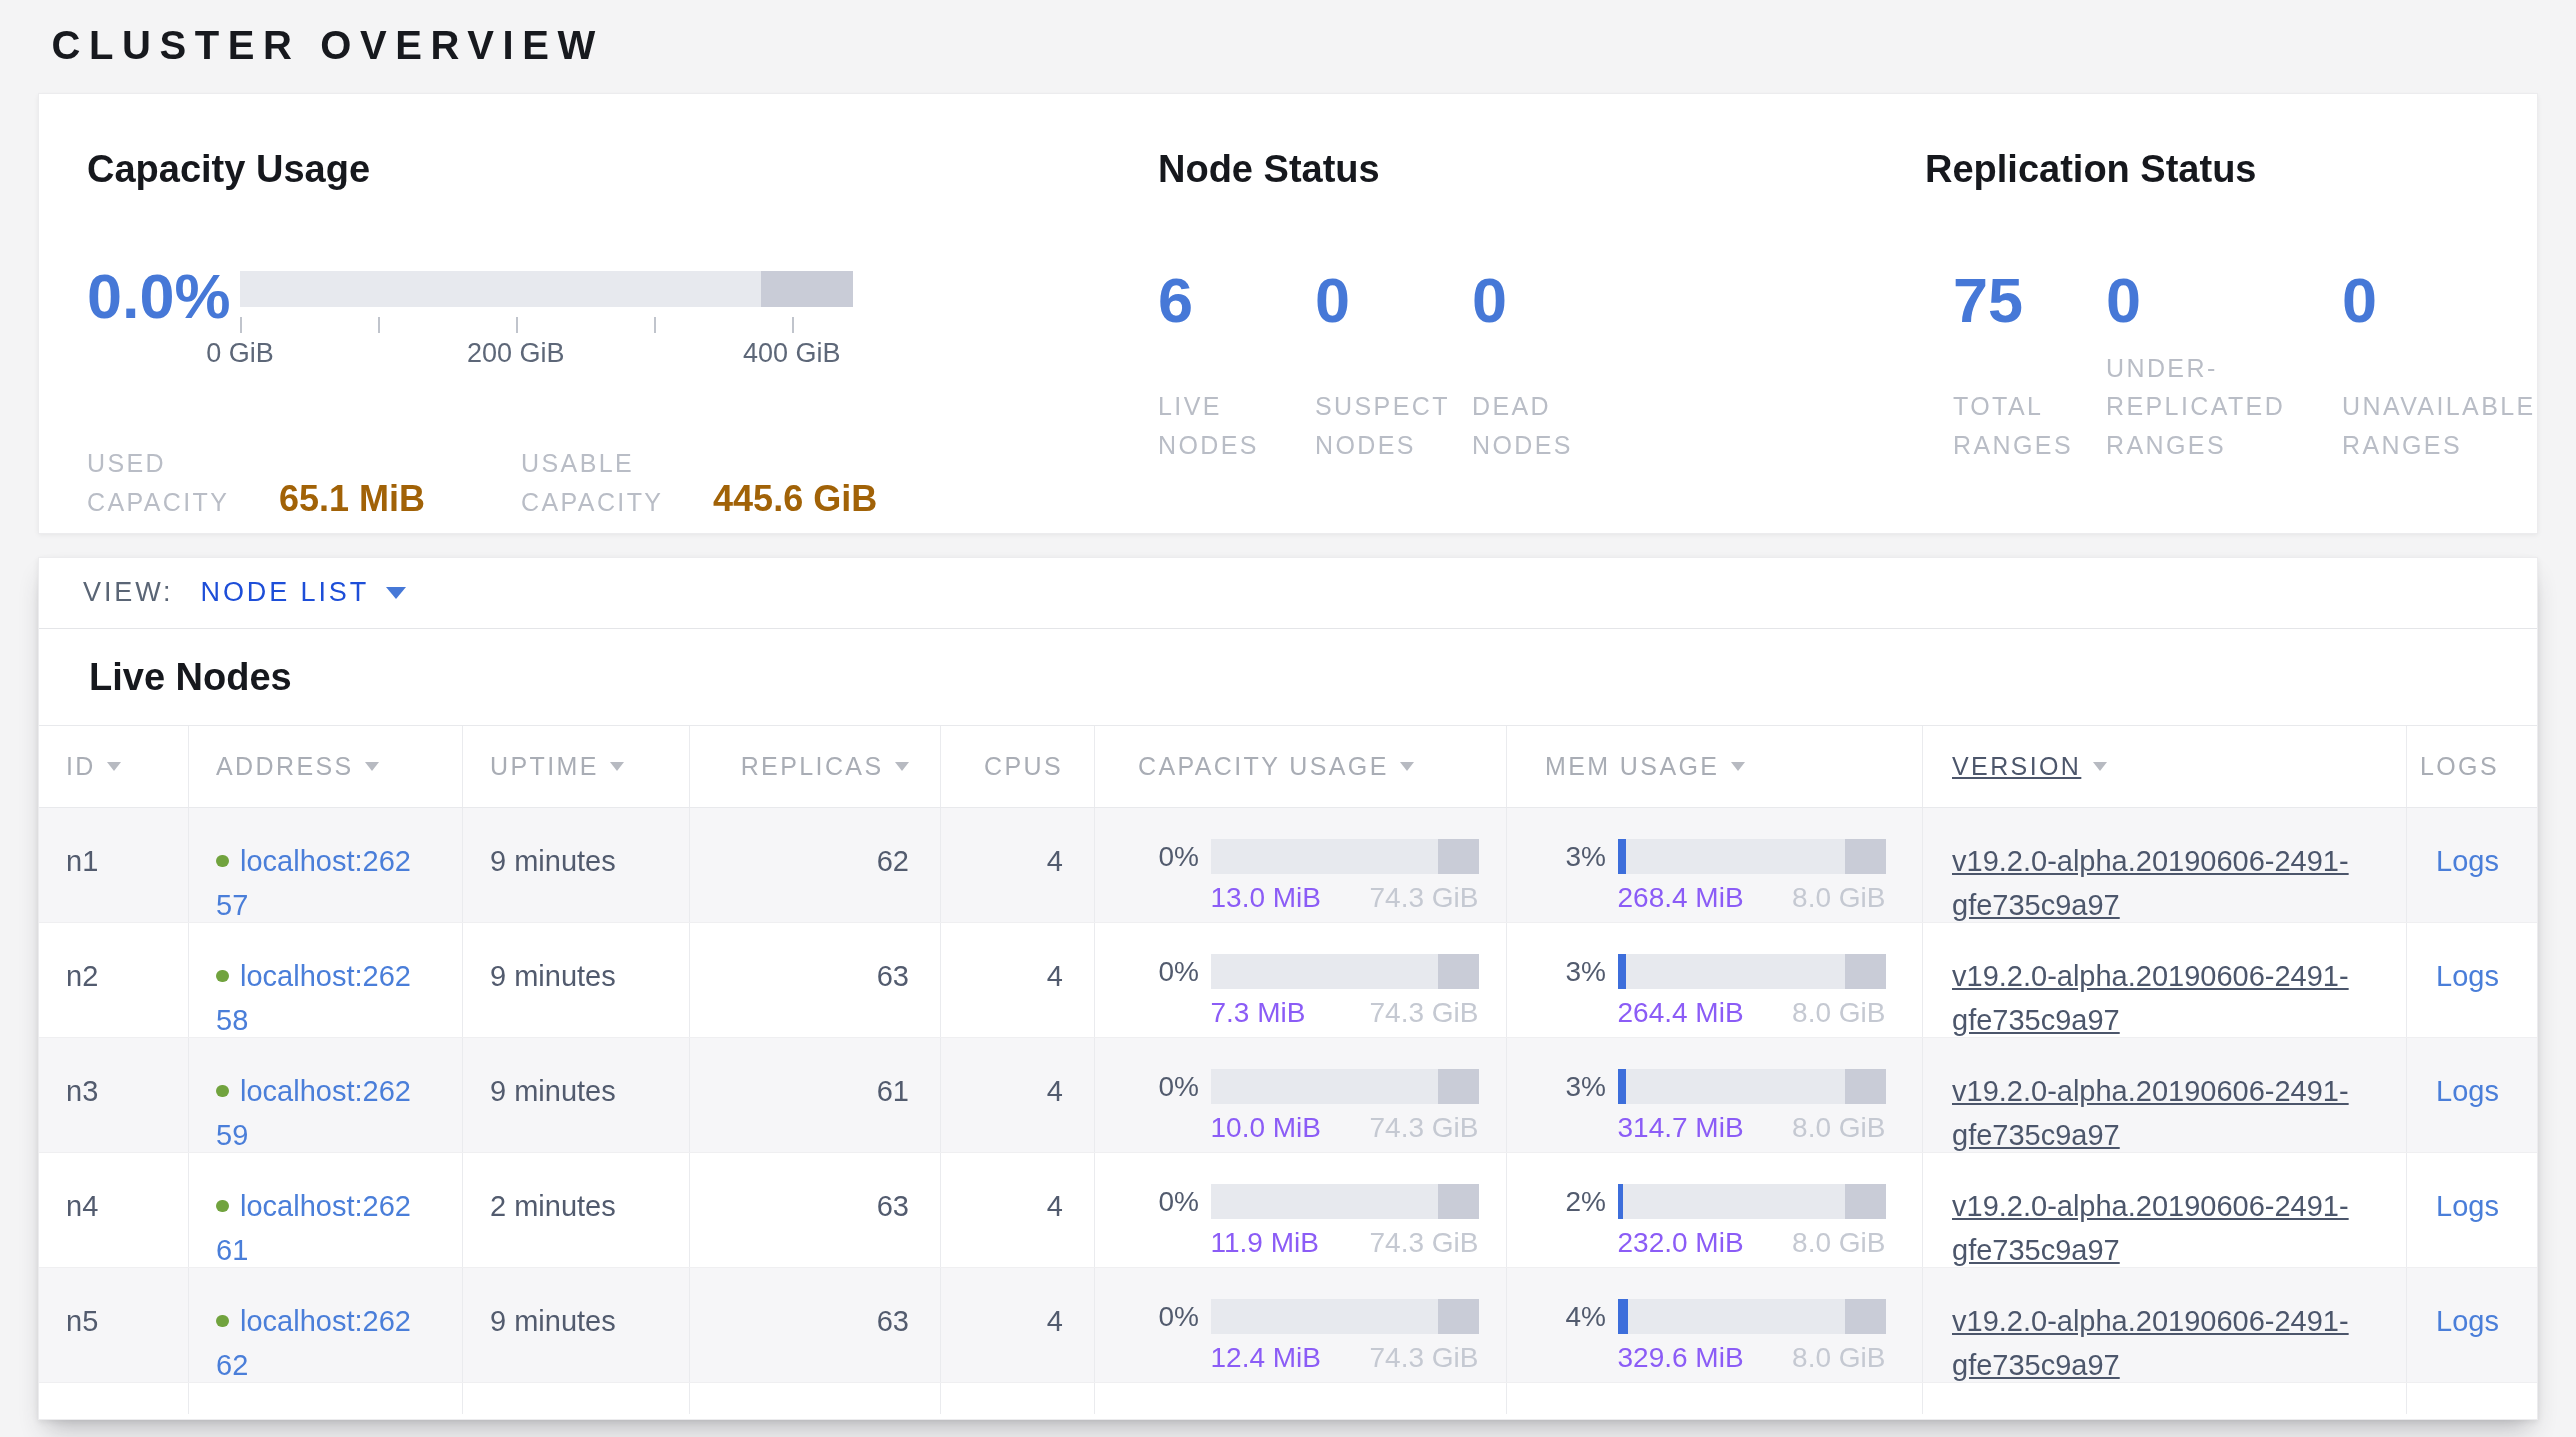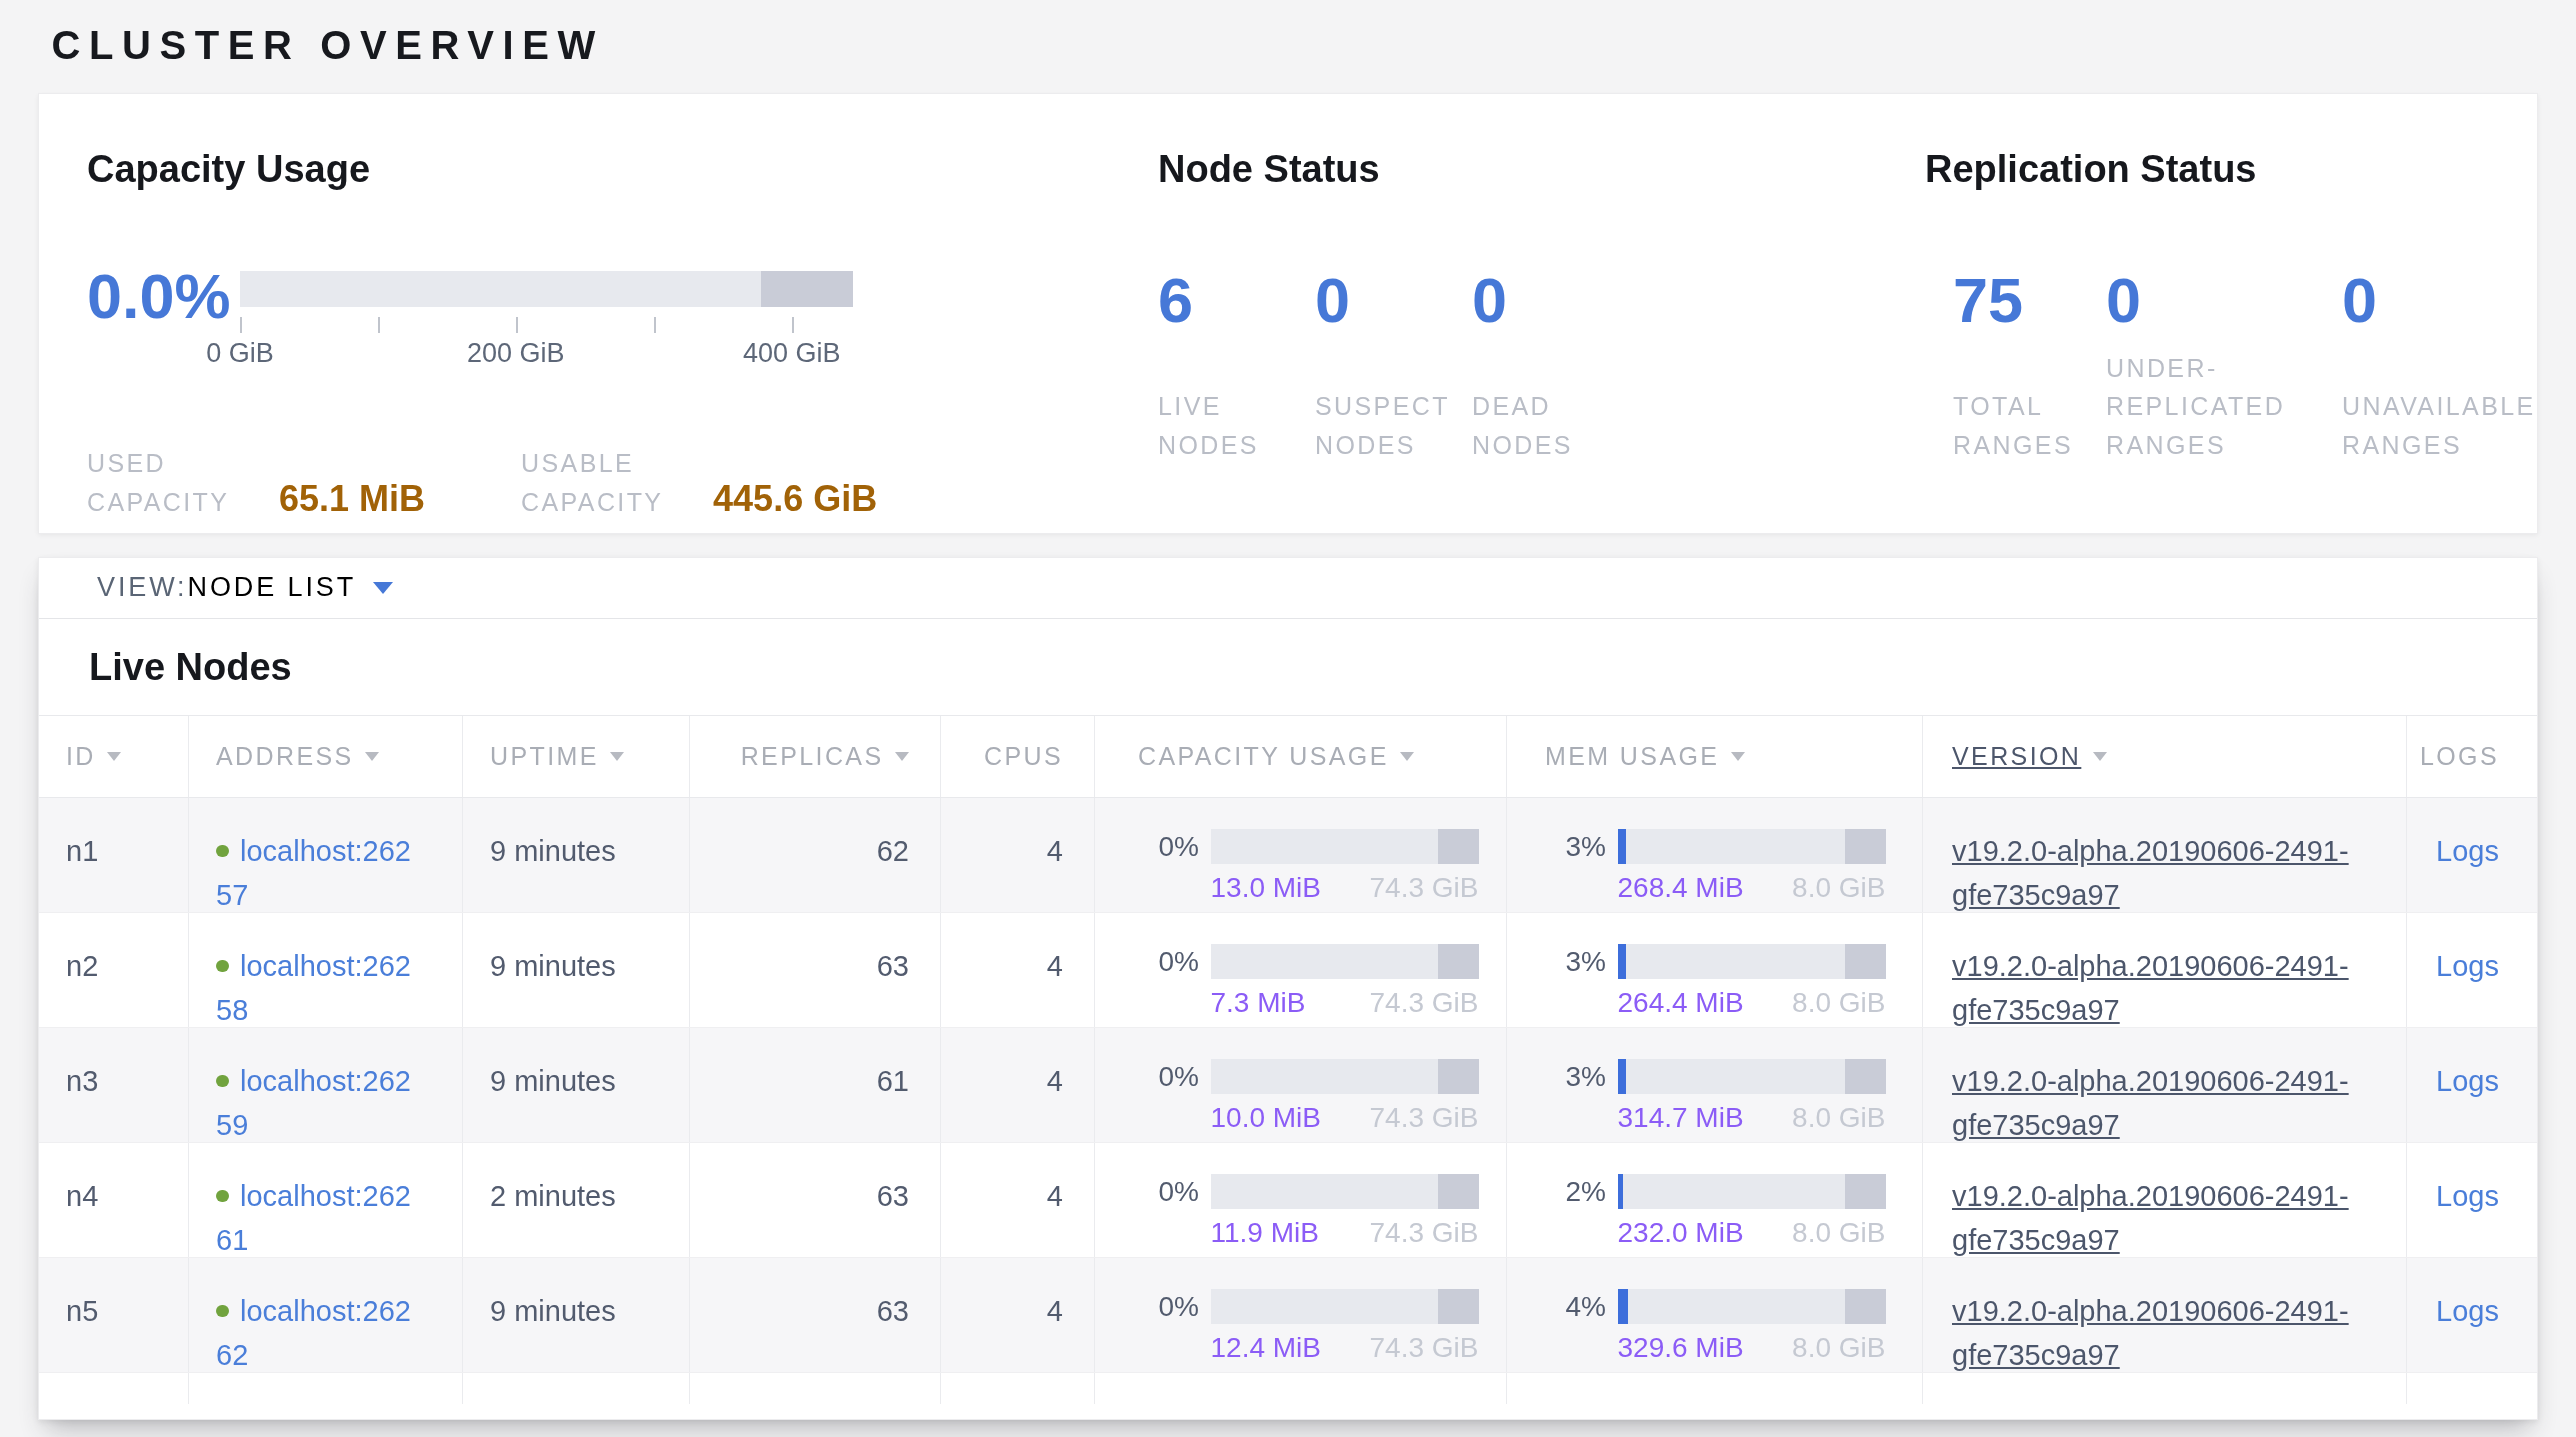--- a/index.html
+++ b/index.html
@@ -68,26 +68,26 @@
   .sec-repl .stat-1 .stat-label { max-width:201px; }
   .sec-repl .stat-2 .stat-label { max-width:230px; }
 
   
   .table-card {
     margin-top:23px; background:#fff; border:1px solid #ececee;
     box-shadow:0 1.9px 5.8px rgba(0,0,0,.07), 0 15.3px 25px -7.7px rgba(45,45,55,.30);
     height:863px; overflow:hidden;
   }
   .view-bar {
-    height:61px; display:flex; align-items:center;
-    padding-left:58px; border-bottom:1.9px solid #e4e5e8;
+    height:71px; display:flex; align-items:center;
+    padding-left:44px; border-bottom:1.9px solid #e4e5e8;
     font-size:27px; letter-spacing:2.9px;
   }
   .view-label { color:#5a6575; }
-  .view-select { color:#000000; cursor:pointer; display:flex; align-items:center; }
+  .view-select { margin-left:27px; color:#1d4ed8; cursor:pointer; display:flex; align-items:center; }
   .caret {
     display:inline-block; width:0; height:0; margin-left:17px;
     border-left:10.5px solid transparent; border-right:10.5px solid transparent;
     border-top:12.5px solid #4678d7;
   }
   .table-heading { font-size:38px; font-weight:700; color:#16181d; padding:27px 0 26px 50px; }
 
   .thead { display:flex; height:83px; border-top:1.9px solid #e8e9ec; border-bottom:1.9px solid #e8e9ec; }
   .th {
     display:flex; align-items:center;

